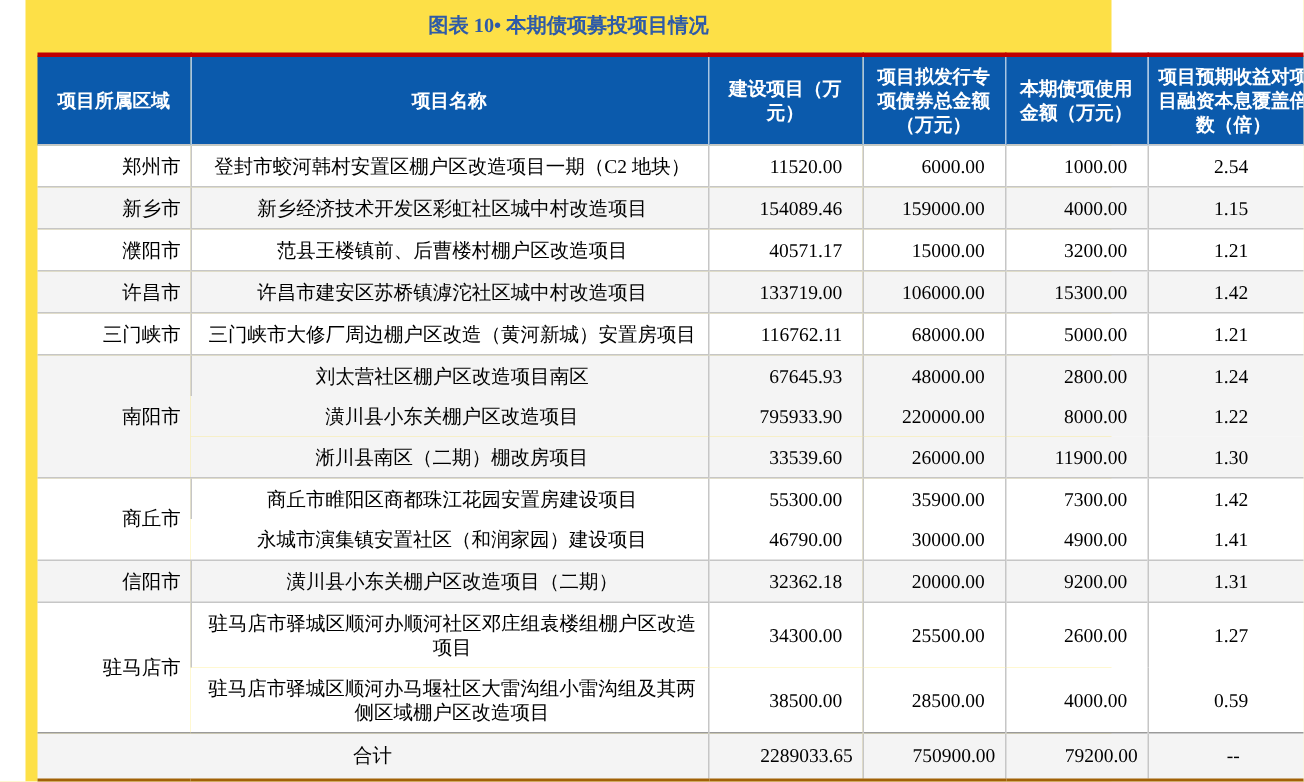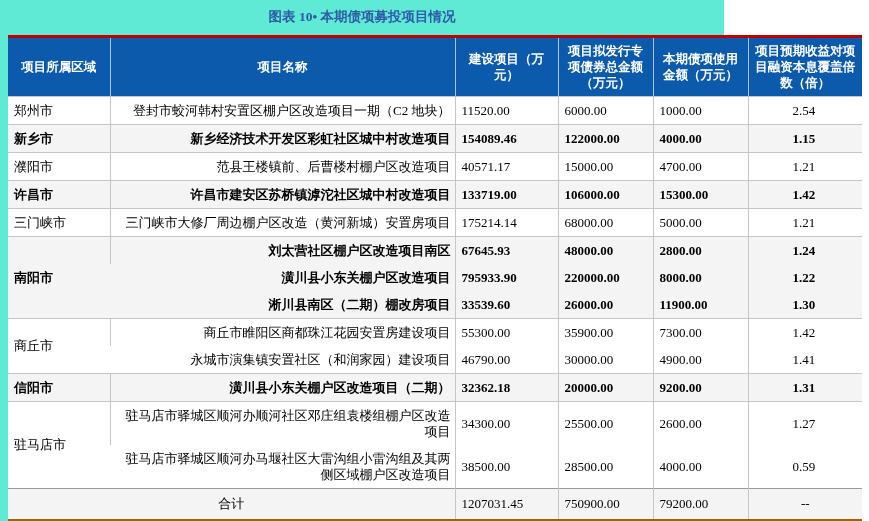--- a/index.html
+++ b/index.html
@@ -4,21 +4,21 @@
 <style>
   * { box-sizing: border-box; margin: 0; padding: 0; }
   html, body { background: #ffffff; }
   body {
     width: 869px; height: 521px;
     font-family: "Liberation Serif", serif;
     color: #000;
     position: relative;
     overflow: hidden;
   }
-  .page { width: 724px; height: 521px; background:#5eead4; }
+  .page { width: 724px; height: 521px; background:#fde047;margin-left:17px; }
   .chart-title {
     padding-top: 8px;
     text-align: center;
     color: #2F5BA7;
     font-weight: bold;
     font-size: 13.5px;
     line-height: 18px;
   }
   .tbl {
     margin: 9px 7px 0 8px;
@@ -49,24 +49,24 @@
   tbody td {
     font-size: 13px;
     line-height: 16px;
     vertical-align: middle;
     padding: 5.5px 6px;
     border-left: 1px solid #C6C6C6;
     background: #fff;
   }
   tbody td:first-child { border-left: none; }
   tr.g-first td { border-top: 1px solid #C6C6C6; }
-  tr.shade td, td.shade { background: #F4F4F4; font-weight: bold; }
-  td.region { text-align: left; }
-  td.name   { text-align: right; padding-left: 8px; padding-right: 4px; }
-  td.num    { padding-right: 13px; }
+  tr.shade td, td.shade { background: #F4F4F4; }
+  td.region { text-align: right; }
+  td.name   { text-align: center; padding-left: 8px; padding-right: 4px; }
+  td.num    { text-align: right; padding-right: 13px; }
   td.ratio  { text-align: center; padding-right: 9px; }
   tr.total-row td {
     font-weight: normal;
     background: #F4F4F4;
     border-top: 1px solid #9A9A9A;
     border-bottom: 4px solid #a16207;
     padding: 7px 6px;
   }
   tr.total-row td.label { text-align: center; }
 </style>
@@ -104,47 +104,47 @@
         <td class="num">11520.00</td>
         <td class="num">6000.00</td>
         <td class="num">1000.00</td>
         <td class="ratio">2.54</td>
       </tr>
 
       <tr class="g-first shade">
         <td class="region">新乡市</td>
         <td class="name">新乡经济技术开发区彩虹社区城中村改造项目</td>
         <td class="num">154089.46</td>
-        <td class="num">122000.00</td>
+        <td class="num">159000.00</td>
         <td class="num">4000.00</td>
         <td class="ratio">1.15</td>
       </tr>
 
       <tr class="g-first">
         <td class="region">濮阳市</td>
         <td class="name">范县王楼镇前、后曹楼村棚户区改造项目</td>
         <td class="num">40571.17</td>
         <td class="num">15000.00</td>
-        <td class="num">4700.00</td>
+        <td class="num">3200.00</td>
         <td class="ratio">1.21</td>
       </tr>
 
       <tr class="g-first shade">
         <td class="region">许昌市</td>
         <td class="name">许昌市建安区苏桥镇滹沱社区城中村改造项目</td>
         <td class="num">133719.00</td>
         <td class="num">106000.00</td>
         <td class="num">15300.00</td>
         <td class="ratio">1.42</td>
       </tr>
 
       <tr class="g-first">
         <td class="region">三门峡市</td>
         <td class="name">三门峡市大修厂周边棚户区改造（黄河新城）安置房项目</td>
-        <td class="num">175214.14</td>
+        <td class="num">116762.11</td>
         <td class="num">68000.00</td>
         <td class="num">5000.00</td>
         <td class="ratio">1.21</td>
       </tr>
 
       <tr class="g-first shade">
         <td class="region" rowspan="3">南阳市</td>
         <td class="name">刘太营社区棚户区改造项目南区</td>
         <td class="num">67645.93</td>
         <td class="num">48000.00</td>
@@ -202,21 +202,21 @@
       <tr>
         <td class="name">驻马店市驿城区顺河办马堰社区大雷沟组小雷沟组及其两侧区域棚户区改造项目</td>
         <td class="num">38500.00</td>
         <td class="num">28500.00</td>
         <td class="num">4000.00</td>
         <td class="ratio">0.59</td>
       </tr>
 
       <tr class="total-row">
         <td class="label" colspan="2">合计</td>
-        <td class="num">1207031.45</td>
+        <td class="num">2289033.65</td>
         <td class="num">750900.00</td>
         <td class="num">79200.00</td>
         <td class="ratio">--</td>
       </tr>
 
     </tbody>
   </table>
 
 </div>
 

